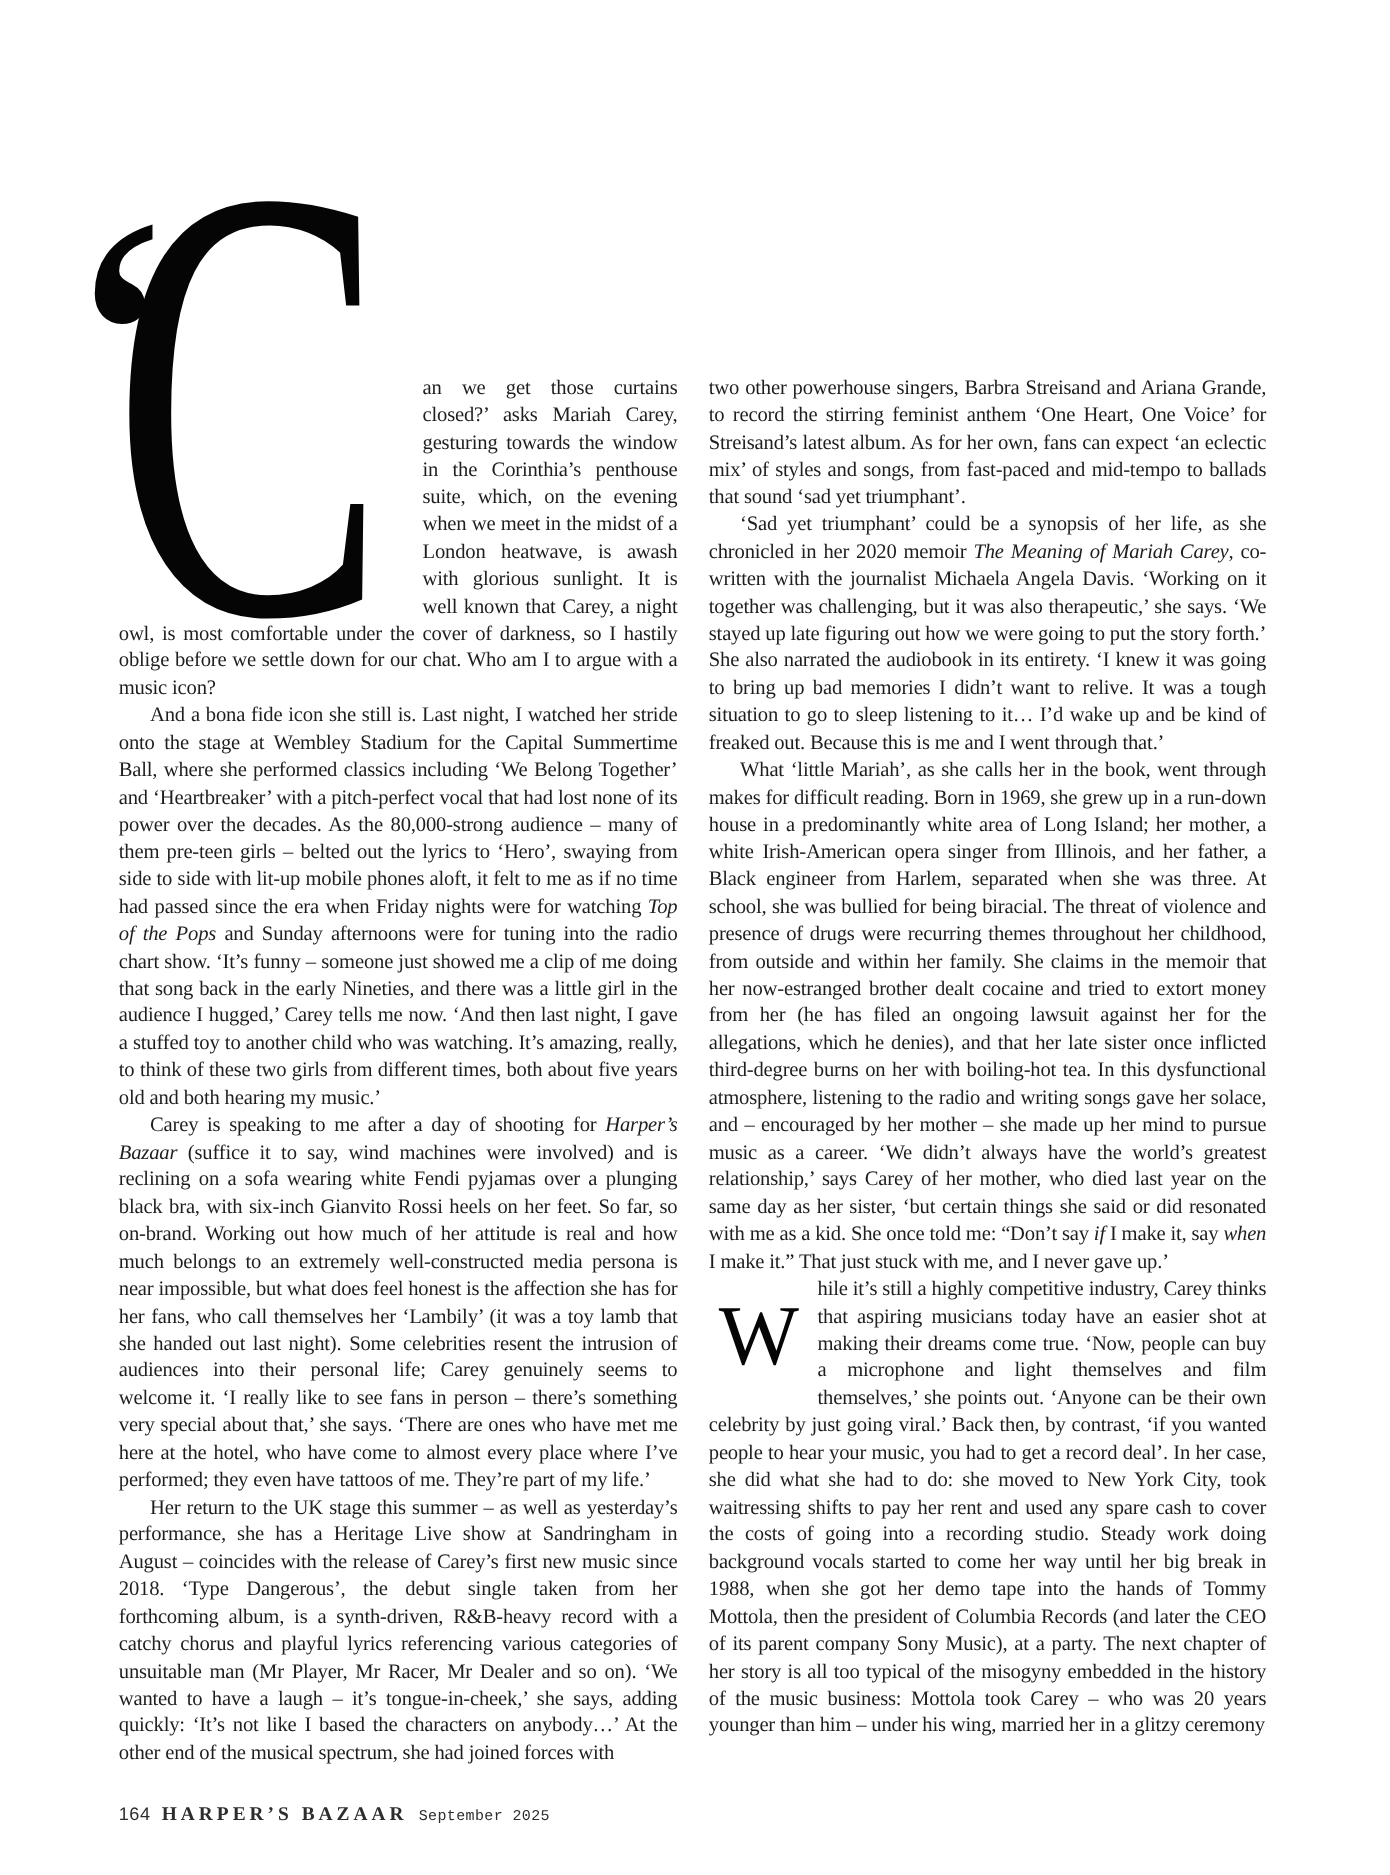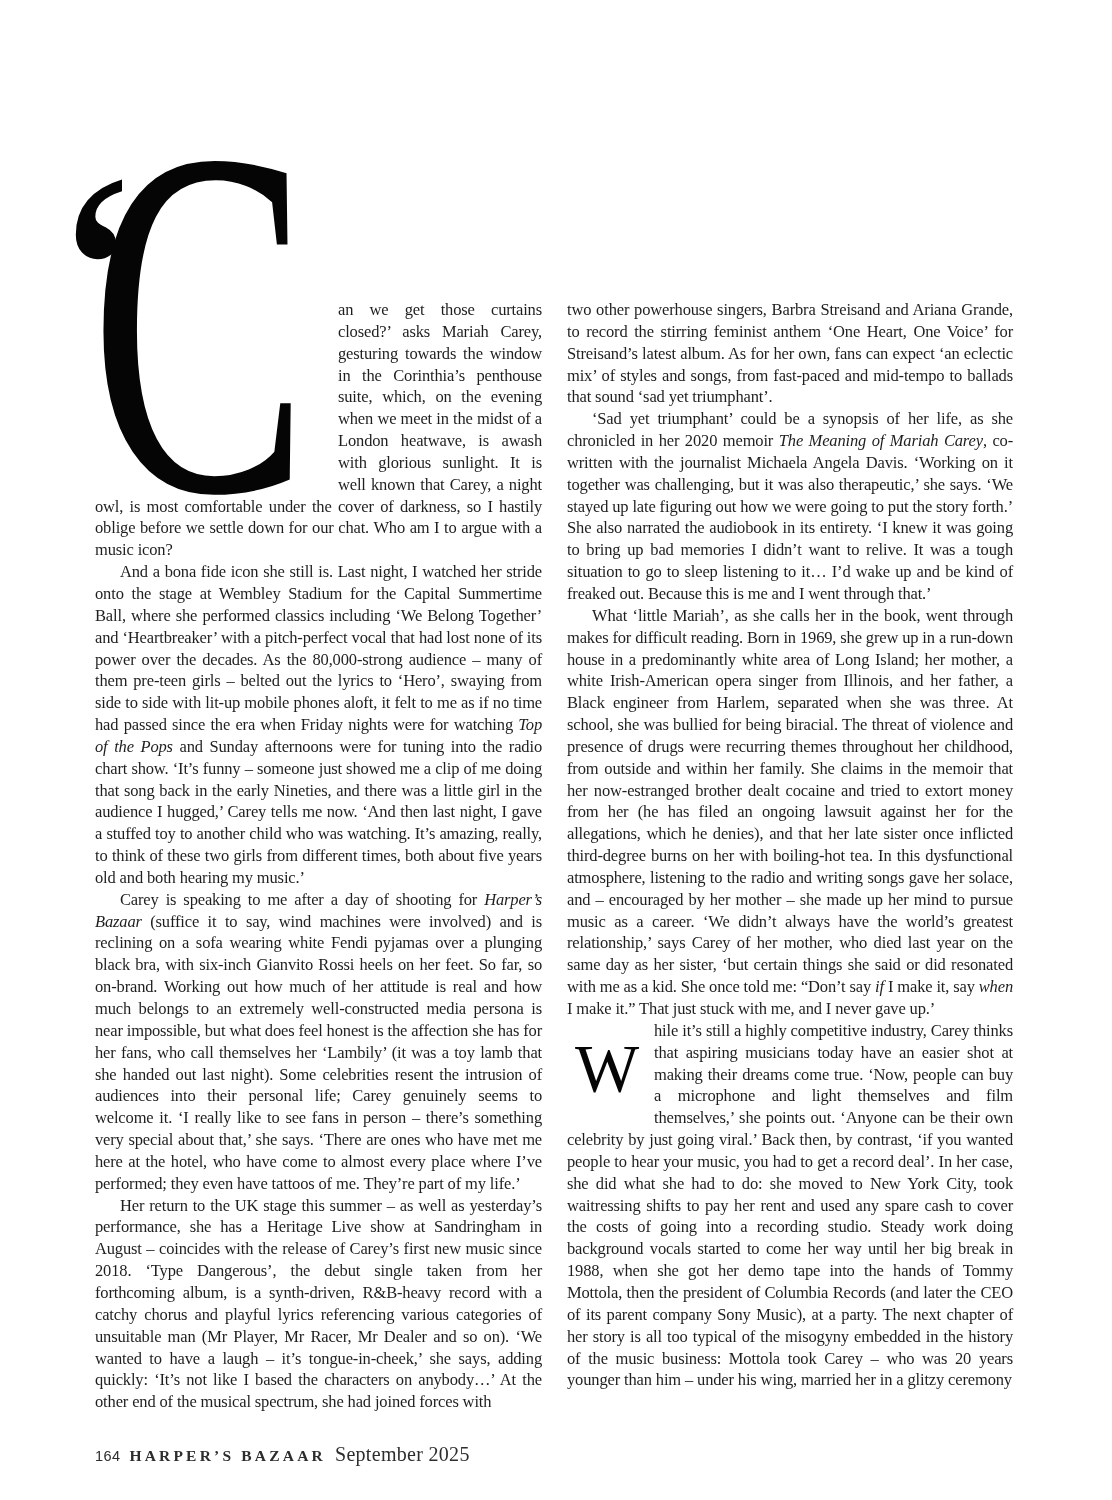--- a/index.html
+++ b/index.html
@@ -76,22 +76,22 @@
     color:#2d2d2d;
   }
   .magname{
     font-family:"Liberation Serif", serif;
     font-weight:bold;
     font-size:15.5px;
     letter-spacing:3.2px;
     color:#2d2d2d;
   }
   .issue{
-    font-family:Liberation Serif, serif;
-    font-size:20px;
+    font-family:Liberation Mono, monospace;
+    font-size:12px;
     letter-spacing:0.3px;
     color:#2d2d2d;
   }
 </style>
 </head>
 <body>
 
 <div class="page">
 
   <svg class="dropcap-c" width="320" height="360" aria-hidden="true">

